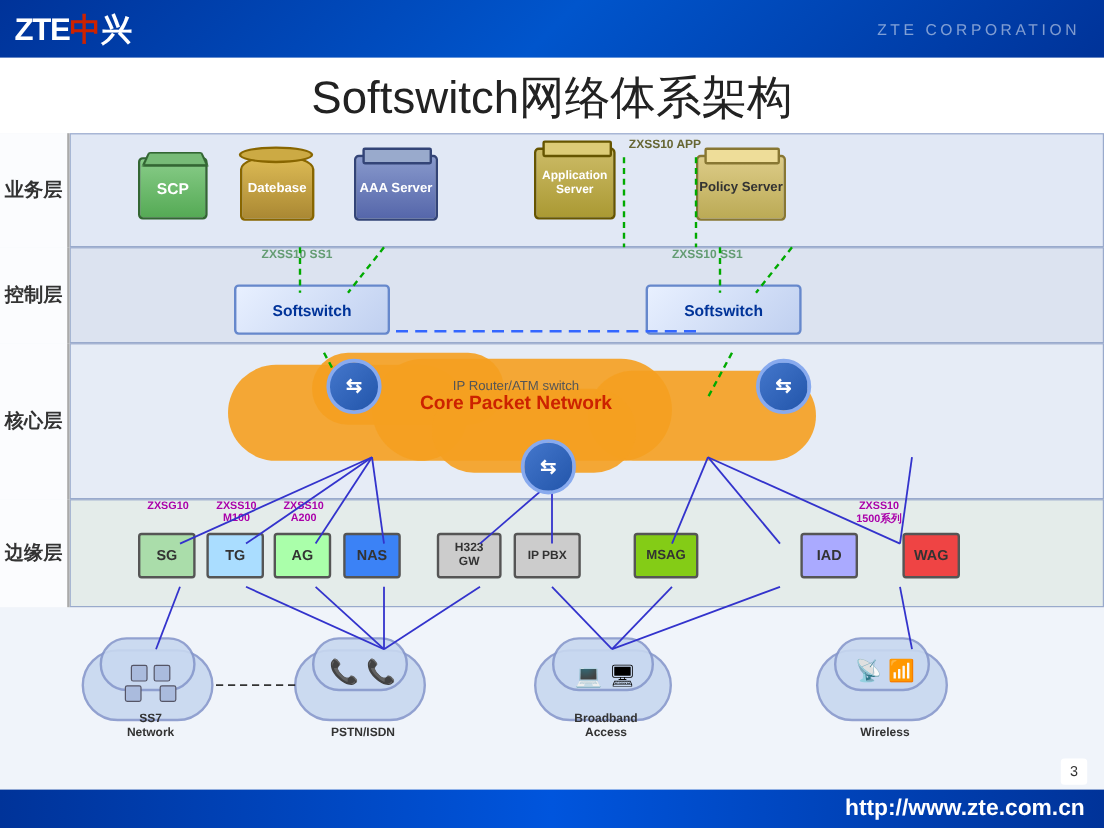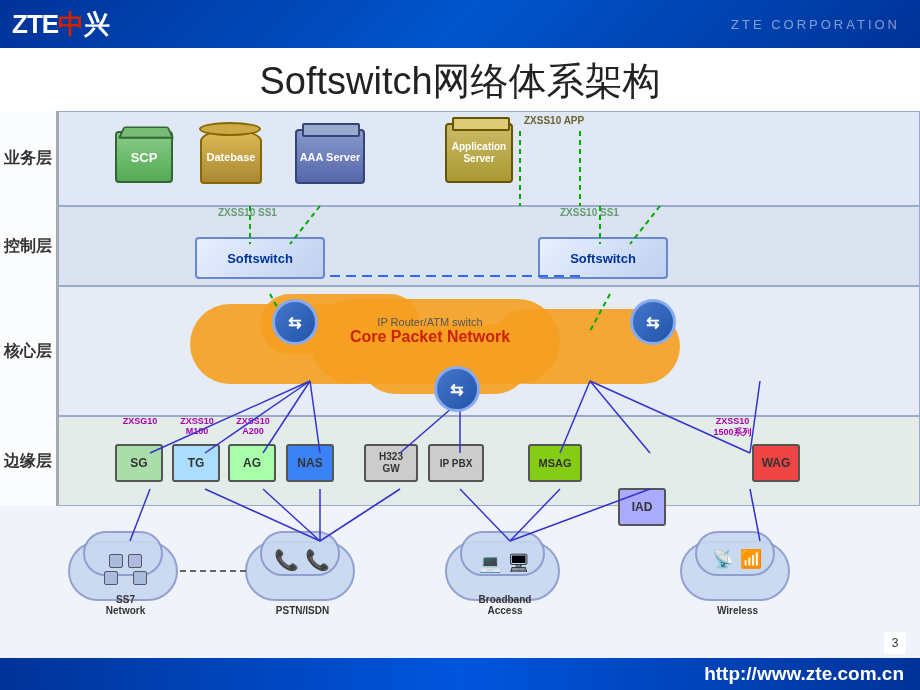--- a/index.html
+++ b/index.html
@@ -284,20 +284,26 @@
     </div>
   </div>
 
   <div style="position:absolute;top:12px;left:445px;text-align:center;">
     <div style="width:68px;height:60px;background:linear-gradient(to bottom,#ccbb66,#aa9933);border:2px solid #665500;border-radius:4px;display:flex;align-items:center;justify-content:center;font-size:10px;font-weight:bold;color:#fff;position:relative;text-align:center;line-height:1.2;">
       <div style="position:absolute;top:-8px;left:5px;width:58px;height:14px;background:#ddcc77;border:2px solid #665500;border-radius:2px;"></div>
       Application<br>Server
     </div>
   </div>
 
+  <div style="position:absolute;top:18px;left:580px;text-align:center;">
+    <div style="width:75px;height:55px;background:linear-gradient(to bottom,#ddcc88,#bbaa55);border:2px solid #887733;border-radius:4px;display:flex;align-items:center;justify-content:center;font-size:11px;font-weight:bold;color:#333;position:relative;text-align:center;line-height:1.2;">
+      <div style="position:absolute;top:-8px;left:5px;width:63px;height:14px;background:#eedd99;border:2px solid #887733;border-radius:2px;"></div>
+      Policy Server
+    </div>
+  </div>
 
   <div class="zxss-label" style="left:218px;top:96px;">ZXSS10 SS1</div>
   <div class="zxss-label" style="left:560px;top:96px;">ZXSS10 SS1</div>
   <div class="app-label" style="left:524px;top:4px;">ZXSS10 APP</div>
 
   <div class="layer-band" style="background:rgba(200,210,230,0.5);border:1px solid #99aacc;top:95px;height:80px;left:58px;right:0;position:absolute;"></div>
   <div class="layer-label" style="top:95px;height:80px;position:absolute;">
     <span>控制层</span>
   </div>
 
@@ -370,21 +376,21 @@
   </div>
 
   <div style="position:absolute;top:333px;left:428px;">
     <div class="edge-box ippbx-box" style="width:56px;height:38px;font-size:10px;font-weight:bold;">IP PBX</div>
   </div>
 
   <div style="position:absolute;top:333px;left:528px;">
     <div class="edge-box msag-box" style="width:54px;height:38px;font-size:11px;font-weight:bold;">MSAG</div>
   </div>
 
-  <div style="position:absolute;top:333px;left:618px;margin-top:44px;">
+  <div style="position:absolute;top:333px;left:667px;">
     <div class="edge-box iad-box" style="width:48px;height:38px;font-size:12px;font-weight:bold;">IAD</div>
   </div>
 
   <div style="position:absolute;top:333px;left:752px;">
     <div class="edge-box wag-box" style="width:48px;height:38px;font-size:12px;font-weight:bold;">WAG</div>
   </div>
 
   <div style="position:absolute;top:415px;left:68px;">
     <div style="position:relative;width:115px;height:90px;">
       <div style="position:absolute;top:15px;left:0;width:110px;height:60px;background:#c8d8f0;border-radius:40px;border:2px solid #8899cc;opacity:0.9;"></div>

